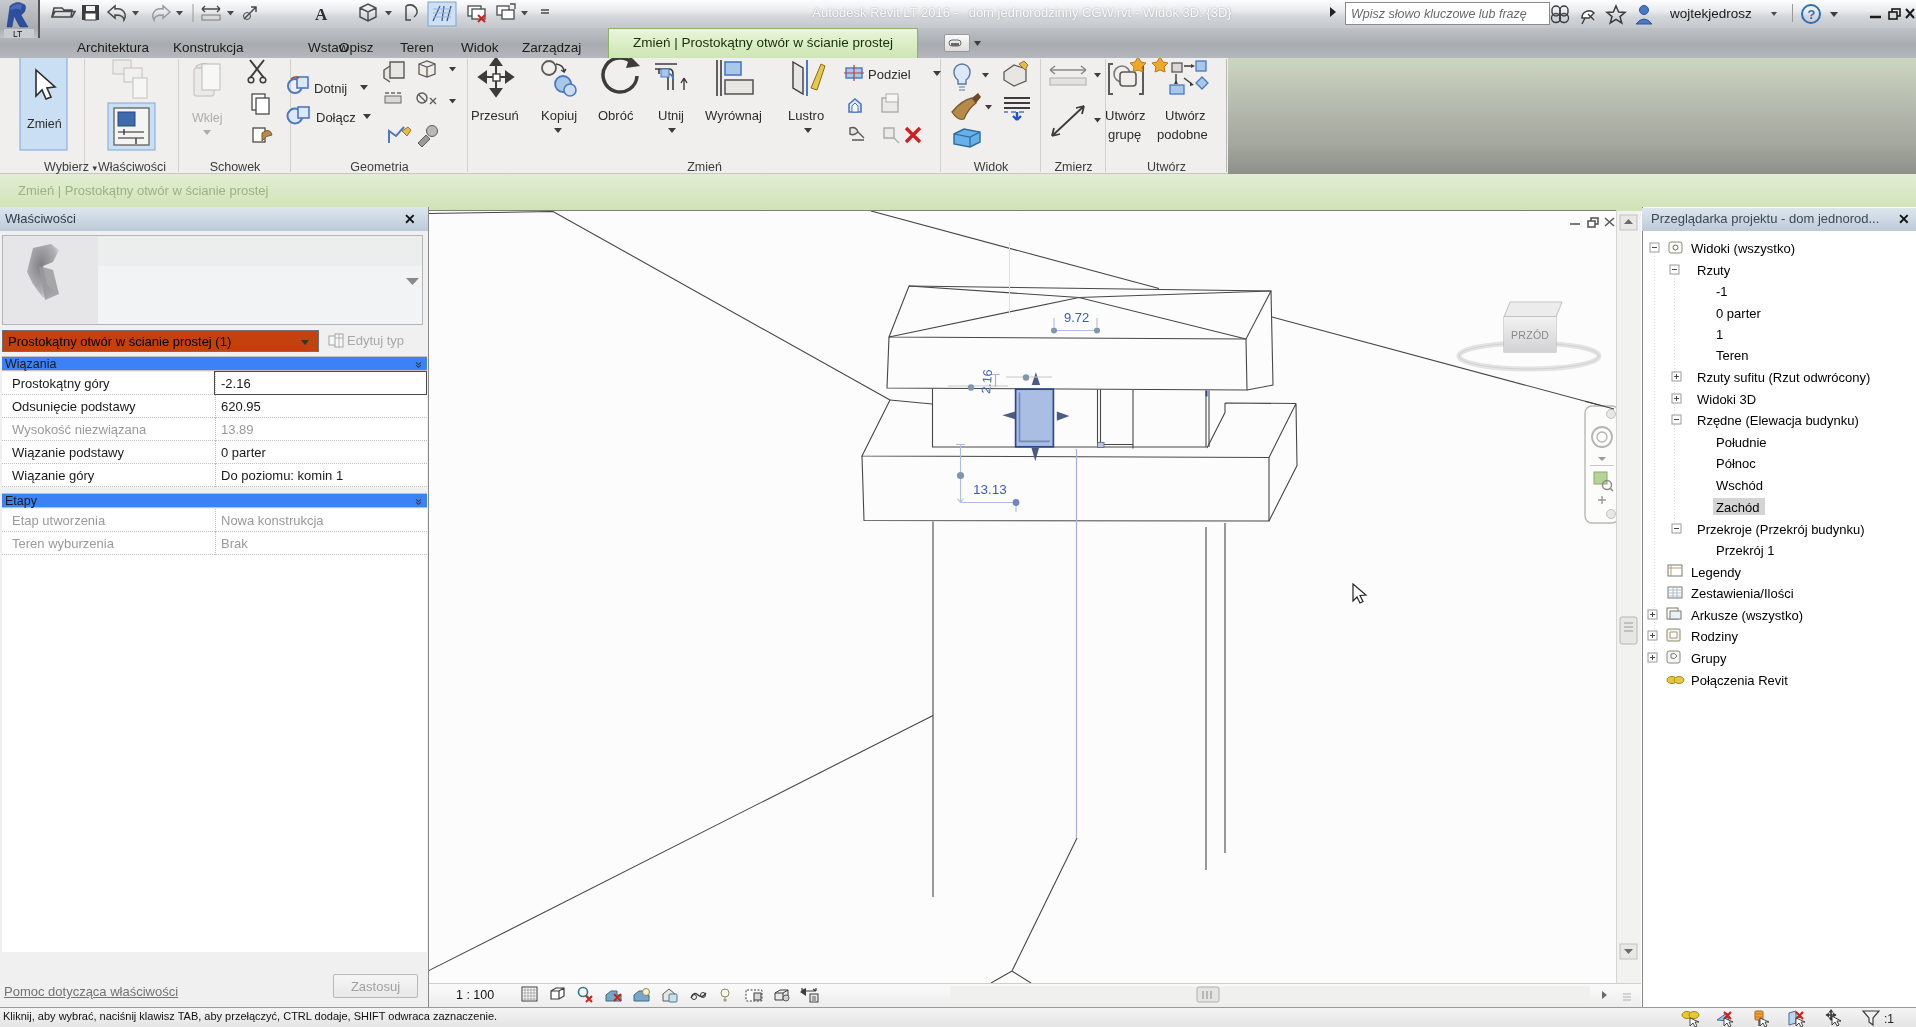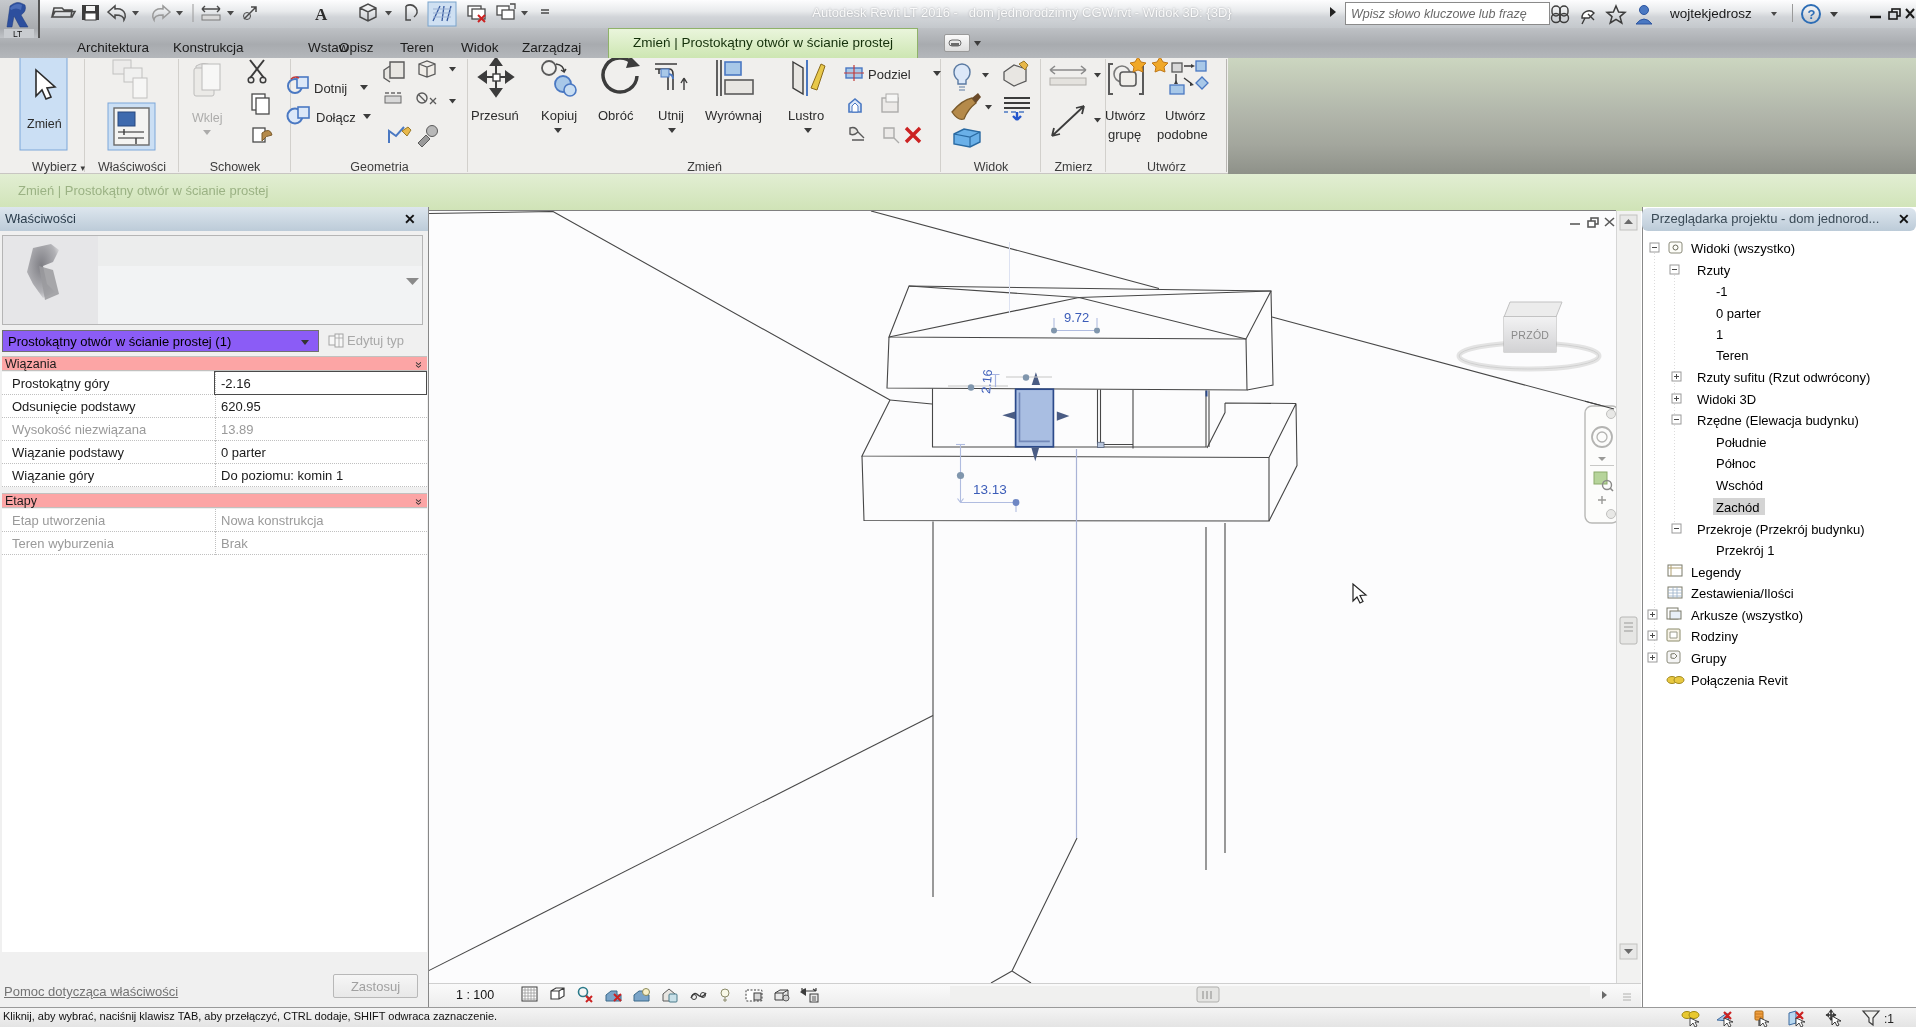--- a/index.html
+++ b/index.html
@@ -27,44 +27,44 @@
   .caret { position:absolute; width:0; height:0; border-left:3.5px solid transparent; border-right:3.5px solid transparent; border-top:4px solid #4a4a4a; }
   
   #optbar { left:0; top:174px; width:1916px; height:37px; background:linear-gradient(#e2eed3,#cfe3b6); }
   #optbar .t { position:absolute; left:18px; top:9px; font-size:13px; color:#9bb284; }
   
   #props { left:0; top:207px; width:429px; height:800px; background:#f0f0f0; border-right:1px solid #888; }
   #propshead { left:0; top:207px; width:428px; height:24px;
     background:linear-gradient(#dde6ee,#bccbd8); font-size:13px; color:#2b3d4c; padding:4px 0 0 5px; }
   #propclose { left:404px; top:211px; width:14px; height:14px; font-size:14px; color:#111; font-weight:bold; }
   #preview { left:2px; top:235px; width:421px; height:90px; background:linear-gradient(#fbfbfb,#eceff1); border:1px solid #b5b5b5; }
-  #typesel { left:2px; top:330px; width:317px; height:22px; background:#8b5cf6; border:1px solid #707070; font-size:13px; color:#000; padding:3px 0 0 5px; white-space:nowrap; overflow:hidden;}
+  #typesel { left:2px; top:330px; width:317px; height:22px; background:#c2410c; border:1px solid #707070; font-size:13px; color:#000; padding:3px 0 0 5px; white-space:nowrap; overflow:hidden;}
   #edittype { left:347px; top:330px; width:82px; height:22px; font-size:13px; color:#a8a8a8; padding-top:3px; }
-  .sechead { position:absolute; left:2px; width:425px; height:15px; background:#fca5a5; font-size:12.5px; color:#1a1a1a; padding:0px 0 0 3px; border-top:1px solid #c2c1bf; border-bottom:1px solid #c2c1bf;}
+  .sechead { position:absolute; left:2px; width:425px; height:15px; background:#3b82f6; font-size:12.5px; color:#1a1a1a; padding:0px 0 0 3px; border-top:1px solid #c2c1bf; border-bottom:1px solid #c2c1bf;}
   .prow { position:absolute; left:2px; width:425px; height:23px; background:#fff; border-bottom:1px dotted #c0c0c0; font-size:13px; }
   .prow .lab { position:absolute; left:10px; top:4px; color:#1a1a1a; white-space:nowrap;}
   .prow .val { position:absolute; left:219px; top:4px; color:#1a1a1a; white-space:nowrap;}
   .prow .cd { position:absolute; left:213px; top:0; width:1px; height:23px; border-left:1px dotted #c0c0c0; }
   .grey { color:#9a9a9a !important; }
   .chev { position:absolute; right:5px; top:1px; transform:rotate(-90deg); font-size:12px; color:#333; }
   #propfoot { left:0; top:952px; width:428px; height:55px; background:#f0f0f0; }
   #prophelp { left:4px; top:984px; font-size:13px; color:#737373; text-decoration:underline; }
   #zastosuj { left:333px; top:974px; width:85px; height:24px; background:linear-gradient(#f6f6f6,#e8e8e8);
     border:1px solid #b8b8b8; border-radius:2px; font-size:13px; color:#a0a0a0; text-align:center; padding-top:4px; }
   
   #canvas { left:429px; top:210px; width:1187px; height:773px; background:#fcfcfd; border-top:1px solid #808080; }
   
   #vscroll { left:1616px; top:211px; width:25px; height:772px; background:#f2f2f1; border-left:1px solid #d5d5d5;}
   
   #botbar { left:429px; top:983px; width:1212px; height:24px; background:linear-gradient(#fafafa,#ededed); border-top:1px solid #cfcfcf; }
   #scale { left:456px; top:988px; font-size:12.5px; color:#111; }
   
   #browser { left:1642px; top:207px; width:274px; height:800px; background:#fff; border-left:1px solid #888; }
   #browhead { left:1642px; top:208px; width:274px; height:23px;
-    background:linear-gradient(#dde6ee,#bccbd8); font-size:13px; color:#3a4a56; padding:3px 0 0 9px; white-space:nowrap;border-radius:6px;}
+    background:linear-gradient(#dde6ee,#bccbd8); font-size:13px; color:#3a4a56; padding:3px 0 0 9px; white-space:nowrap;}
   #browclose { left:1898px; top:211px; width:14px; height:14px; font-size:14px; color:#111; font-weight:bold; }
   
   #statusbar { left:0; top:1007px; width:1916px; height:20px; background:linear-gradient(#f4f4f4,#e4e4e4); border-top:1px solid #9a9a9a; font-size:11px; color:#111; padding:2px 0 0 3px; }
 </style>
 </head>
 <body>
 
   <div class="abs" id="titlebar"></div>
   <div class="abs" id="titletext2">Autodesk Revit LT 2016 -&nbsp;&nbsp;&nbsp;dom jednorodzinny CGW.rvt - Widok 3D: {3D}</div>
   <div class="abs" id="logo">
@@ -310,21 +310,21 @@
     <rect x="1172" y="63" width="10" height="9" fill="#d8d8d8" stroke="#5a5a5a" stroke-width="1.3"></rect>
     <rect x="1196" y="61" width="10" height="10" fill="#a8c8e8" stroke="#4a78c2" stroke-width="1.3"></rect>
     <rect x="1170" y="85" width="14" height="9" fill="#a8c8e8" stroke="#4a78c2" stroke-width="1.3"></rect>
     <path d="M1196 83 l6 -6 l6 6 l-6 6 z" fill="#a8c8e8" stroke="#4a78c2" stroke-width="1.3"></path>
     <path d="M1184 66 l9 0 m-9 0 M1176 74 l0 8 m8 -4 l8 6" stroke="#3c3c3c" stroke-width="1.4"></path>
     <path d="M1191 64 l4 2 l-4 2 z M1176 80 l-2 4 l4 0 z M1190 82 l4 3 l-4 1 z" fill="#3c3c3c"></path>
     <path d="M1157 62 l3 -5 l3 5 l5 1 l-4 4 l1 5 l-5 -2 l-5 2 l1 -5 l-4 -4 z" fill="#f0a828" stroke="#c07818"></path>
     <text x="1165" y="120" font-size="13" fill="#2c2c2c">Utwórz</text>
     <text x="1157" y="139" font-size="13" fill="#2c2c2c">podobne</text>
   </svg>
-  <div class="plabel" style="left:4px;width:84px;padding-left:25px;">Wybierz <span style="font-size:9px;">▾</span></div>
+  <div class="plabel" style="left:16px;width:84px;padding-left:25px;">Wybierz <span style="font-size:9px;">▾</span></div>
   <div class="plabel" style="left:86px;width:92px;">Właściwości</div>
   <div class="plabel" style="left:180px;width:110px;">Schowek</div>
   <div class="plabel" style="left:292px;width:175px;">Geometria</div>
   <div class="plabel" style="left:469px;width:471px;">Zmień</div>
   <div class="plabel" style="left:942px;width:98px;">Widok</div>
   <div class="plabel" style="left:1042px;width:63px;">Zmierz</div>
   <div class="plabel" style="left:1107px;width:119px;">Utwórz</div>
 
   <div class="abs" id="optbar">
     <div class="t">Zmień | Prostokątny otwór w ścianie prostej</div>

